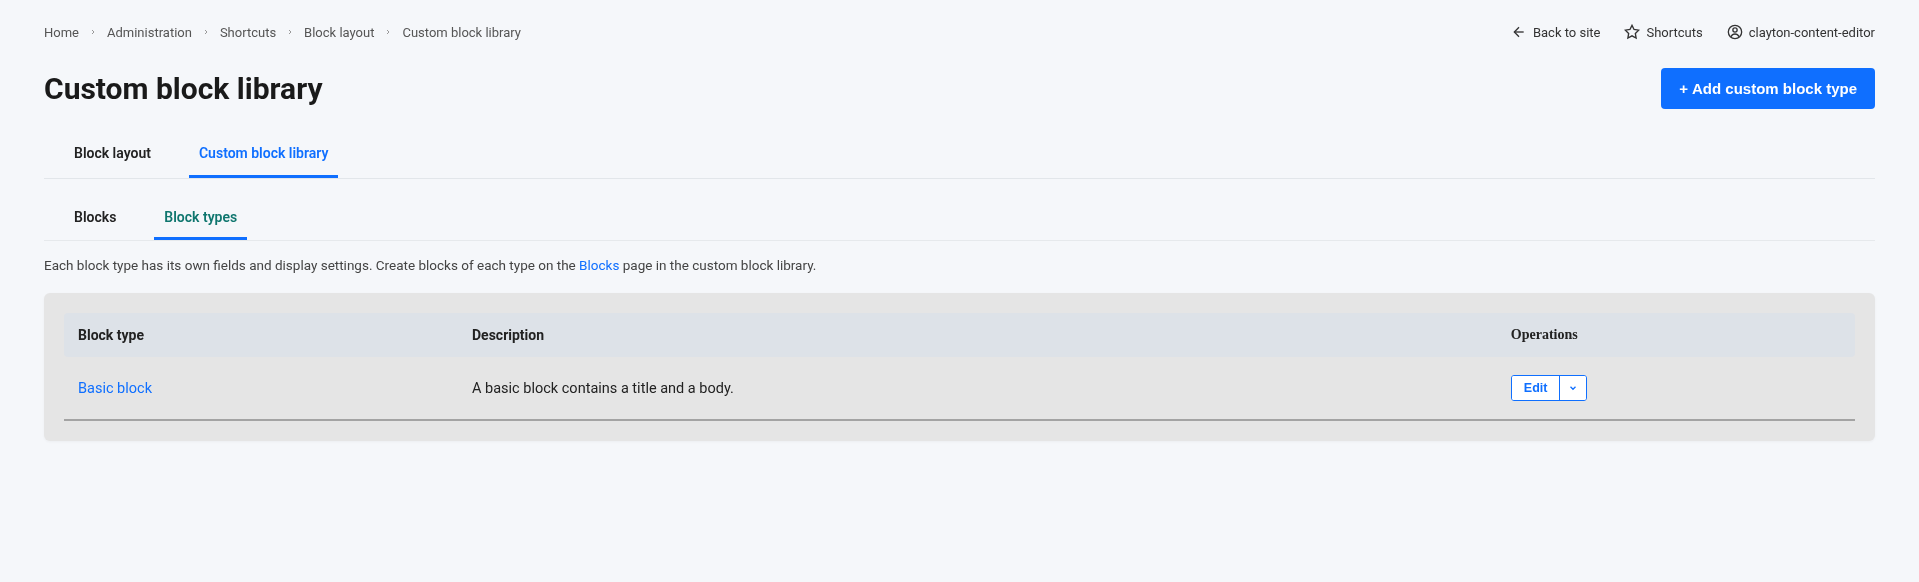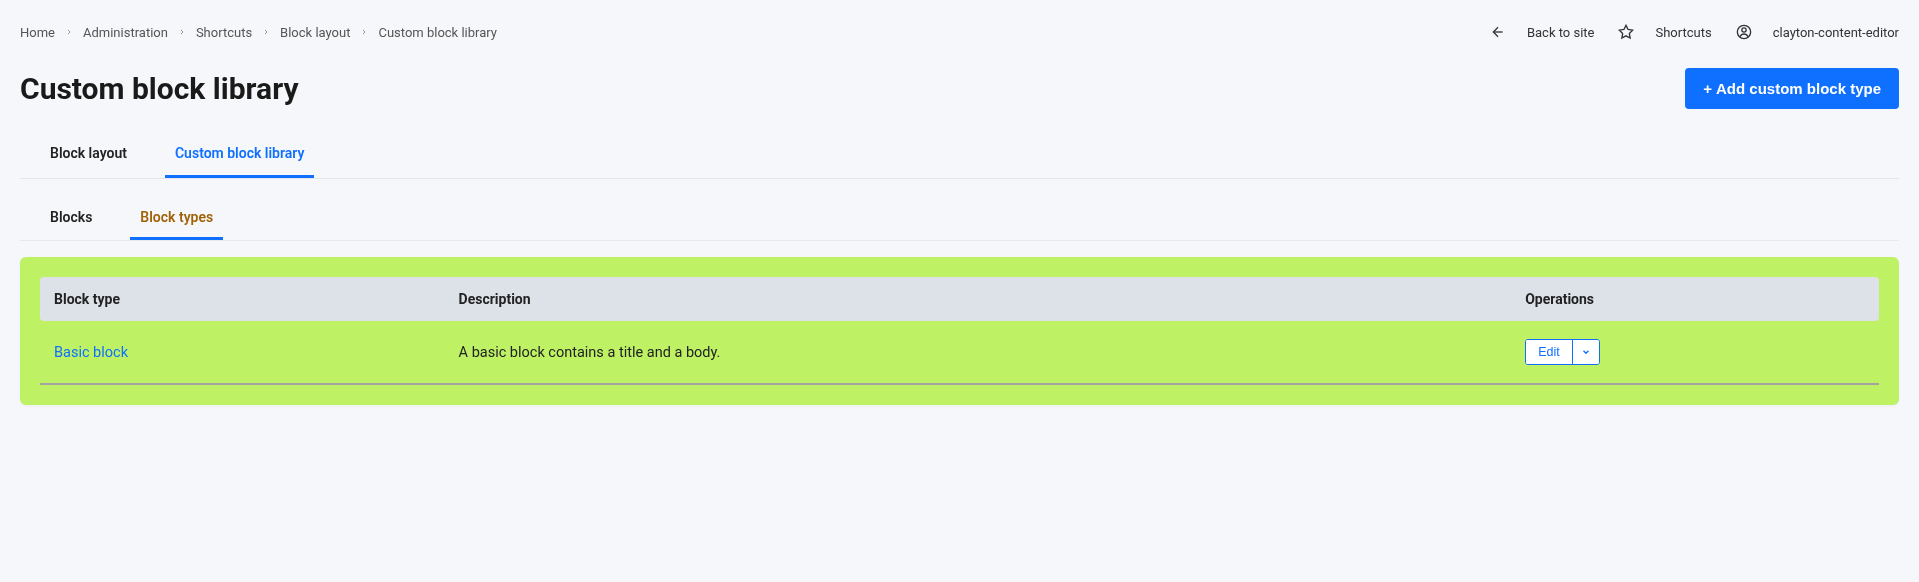--- a/index.html
+++ b/index.html
@@ -7,21 +7,21 @@
       margin: 0;
       padding: 0;
     }
     body {
       font-family: -apple-system, BlinkMacSystemFont, "Segoe UI", Roboto, "Helvetica Neue", Arial, sans-serif;
       background: #f5f7fa;
       color: #222;
       font-size: 14px;
     }
     .container {
-      padding: 24px 20px;
+      padding: 24px 44px;
     }
     .top-bar {
       display: flex;
       justify-content: space-between;
       align-items: center;
       margin-bottom: 28px;
     }
     .breadcrumb {
       display: flex;
       align-items: center;
@@ -41,21 +41,21 @@
     .top-actions {
       display: flex;
       align-items: center;
       gap: 24px;
       font-size: 13px;
       color: #333;
     }
     .top-action {
       display: flex;
       align-items: center;
-      gap: 21px;
+      gap: 6px;
       cursor: pointer;
     }
     .icon {
       display: inline-flex;
       align-items: center;
       justify-content: center;
     }
     .header-row {
       display: flex;
       justify-content: space-between;
@@ -109,34 +109,34 @@
     }
     .tabs-secondary .tab {
       padding: 10px 10px 12px 10px;
       font-size: 14px;
       font-weight: 600;
       color: #222;
       cursor: pointer;
       border-bottom: 3px solid transparent;
     }
     .tabs-secondary .tab.active {
-      color: #a16207;
+      color: #0f766e;
       border-bottom-color: #0f6fff;
     }
     .description-text {
       color: #444;
       font-size: 13.5px;
       margin-bottom: 20px;
     }
     .description-text a {
       color: #0f6fff;
       text-decoration: none;
     }
     .card {
-      background: #bef264;
+      background: #e5e5e5;
       border-radius: 6px;
       padding: 20px;
       box-shadow: 0 1px 3px rgba(0,0,0,0.04);
     }
     .data-table {
       width: 100%;
       border-collapse: collapse;
     }
     .data-table thead th {
       background: #dde2e8;
@@ -172,40 +172,40 @@
       display: inline-flex;
       align-items: stretch;
       border: 1px solid #0f6fff;
       border-radius: 3px;
       overflow: hidden;
       background: #fff;
     }
     .dropbutton-main {
       color: #0f6fff;
       font-size: 12.5px;
-      font-weight: 400;
+      font-weight: 700;
       padding: 5px 12px;
       cursor: pointer;
       background: #fff;
       border: none;
     }
     .dropbutton-toggle {
       border: none;
       border-left: 1px solid #0f6fff;
       background: #fff;
       color: #0f6fff;
       padding: 0 8px;
       cursor: pointer;
       display: flex;
       align-items: center;
       justify-content: center;
     }
     .col-type { width: 22%; }
     .col-desc { width: 58%; margin-top: 20px; }
-    .col-ops { width: 20%; }
+    .col-ops { width: 20%; font-family: Liberation Serif, serif; }
   </style>
 </head>
 <body>
 
 <div class="container">
 
   <div class="top-bar">
     <nav class="breadcrumb">
       <a class="breadcrumb-item">Home</a>
       <span class="breadcrumb-sep">
@@ -276,20 +276,23 @@
   <div class="tabs-primary">
     <div class="tab">Block layout</div>
     <div class="tab active">Custom block library</div>
   </div>
 
   <div class="tabs-secondary">
     <div class="tab">Blocks</div>
     <div class="tab active">Block types</div>
   </div>
 
+  <p class="description-text">
+    <span>Each block type has its own fields and display settings. Create blocks of each type on the </span><a href="#">Blocks</a><span> page in the custom block library.</span>
+  </p>
 
   <div class="card">
     <table class="data-table">
       <thead>
         <tr>
           <th class="col-type">Block type</th>
           <th class="col-desc">Description</th>
           <th class="col-ops">Operations</th>
         </tr>
       </thead>

